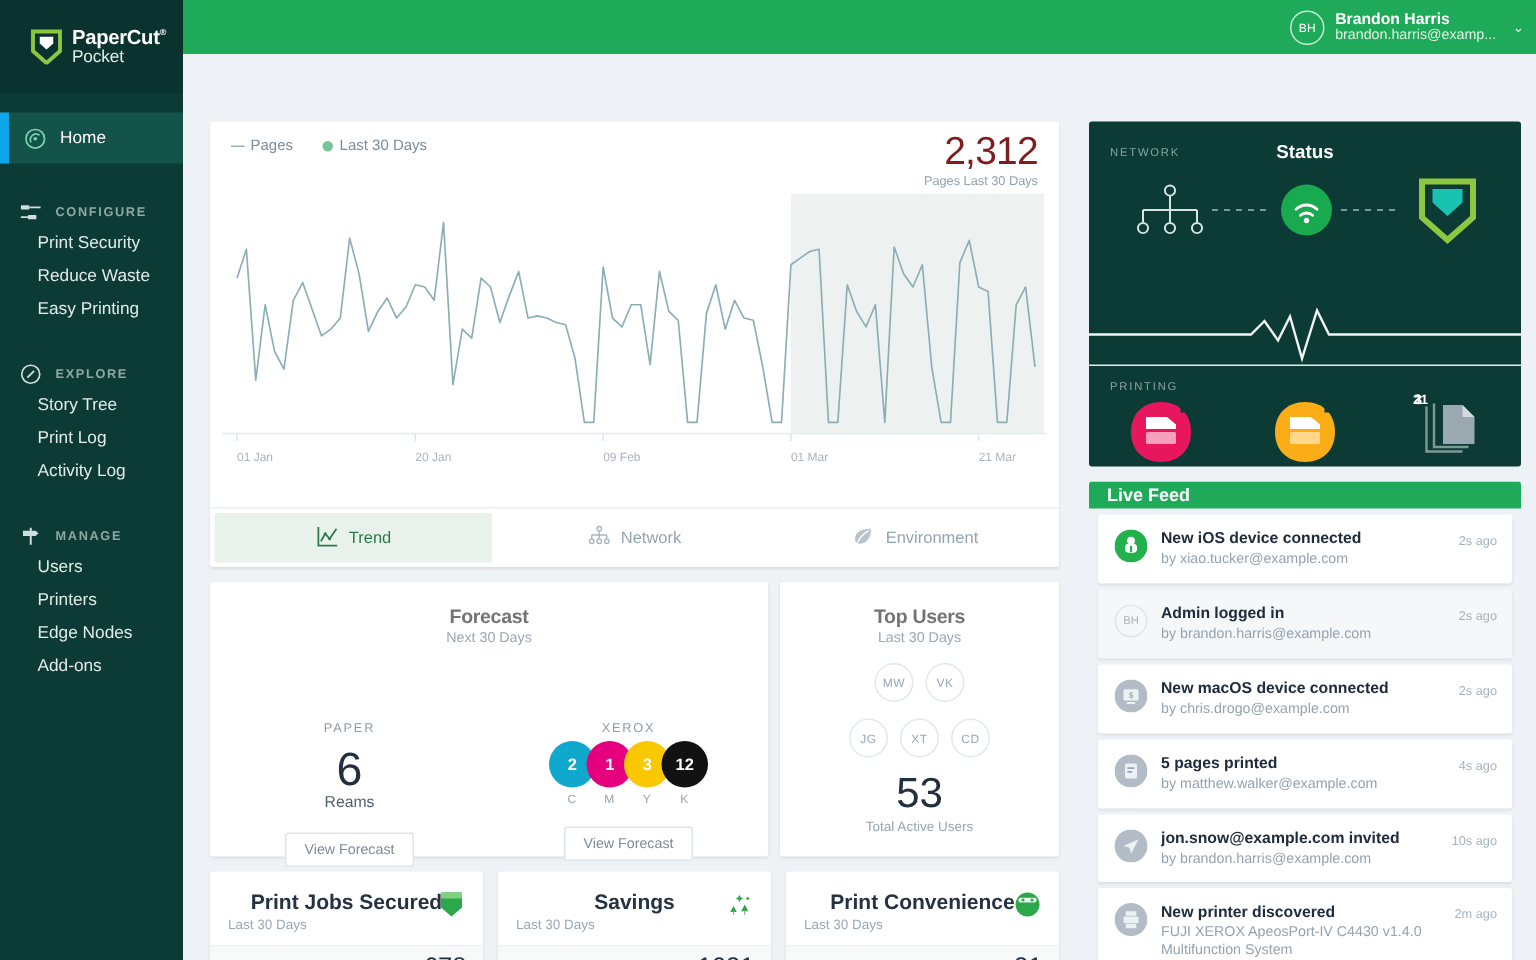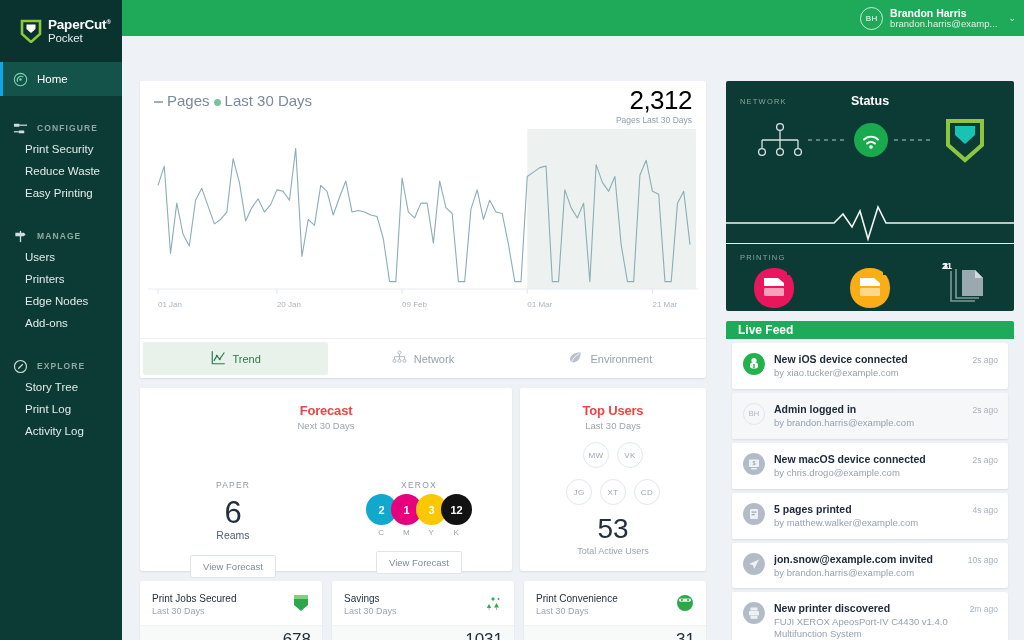--- a/index.html
+++ b/index.html
@@ -25,22 +25,23 @@
   }
   .logo-mark { width: 22px; height: 24px; flex: 0 0 22px; }
   .logo-text { line-height: 1.05; }
   .logo-text .t1 { font-size: 13.5px; font-weight: bold; color: #ffffff; letter-spacing: -.2px; }
   .logo-text .t1 sup { font-size: 6px; vertical-align: super; }
   .logo-text .t2 { font-size: 11.5px; color: #e4eceb; letter-spacing: -.1px; }
 
   .nav-home {
     height: 34px; display: flex; align-items: center; gap: 9px;
     padding-left: 10px; background: #14534a;
-    border-left: 3px solid #0ea5e9; color: #fff;
+    border-left: 6px solid #0ea5e9; color: #fff;
     font-size: 11.5px;
+    margin-top: 13px;
   }
   .nav-group { margin-top: 22px; }
   .nav-head {
     display: flex; align-items: center; gap: 9px;
     padding-left: 13px; height: 20px;
     font-size: 8.5px; letter-spacing: 1.1px; color: #8fa8a4; font-weight: bold;
   }
   .nav-item {
     padding-left: 25px; height: 22px; line-height: 22px;
     font-size: 11.5px; color: #e2ebe9;
@@ -66,37 +67,37 @@
   .user-meta .e { font-size: 9.5px; color: #dff0e5; }
   .caret { margin-left: 4px; color: #e6f5ec; font-size: 9px; }
 
   .content { position: relative; height: 604px; padding: 10px; }
 
   .card { background: #fff; border-radius: 2px; box-shadow: 0 1px 2px rgba(25,40,60,.10); }
 
   
   .chart-card { position: absolute; left: 18px; top: 45px; width: 566px; height: 297px; }
   .chart-top { position: relative; height: 45px; padding: 11px 14px 0 14px; }
-  .legend { display: flex; align-items: flex-end; gap: 4px; font-size: 15px; color: #7c8a99; }
+  .legend { display: flex; align-items: flex-end; gap: 20px; font-size: 10px; color: #7c8a99; }
   .legend .dash { display:inline-block; width: 9px; height: 1.5px; background: #9fb0bd; margin-right: 4px; vertical-align: middle;}
   .legend .dot { display:inline-block; width: 7px; height: 7px; border-radius: 50%; background: #79c39b; margin-right: 4px; vertical-align: middle;}
   .big-num { position: absolute; right: 14px; top: 6px; text-align: right; }
-  .big-num .v { font-size: 26px; color: #000000; letter-spacing: -.5px; line-height: 1; }
+  .big-num .v { font-size: 26px; color: #7f1d1d; letter-spacing: -.5px; line-height: 1; }
   .big-num .l { font-size: 8.5px; color: #90a0ae; margin-top: 2px; }
   .plot { position: absolute; left: 8px; top: 48px; width: 550px; height: 195px; }
   .plot svg { display: block; }
   .tabs { position: absolute; left: 0; bottom: 0; width: 100%; height: 40px;
           border-top: 1px solid #edf0f3; display: flex; padding: 3px; gap: 2px; }
   .tab { flex: 1; display: flex; align-items: center; justify-content: center; gap: 7px;
          font-size: 11px; color: #95a3b0; border-radius: 2px; }
   .tab.active { background: #e9f2ea; color: #2b7a4b; }
 
   
   .forecast-card { position: absolute; left: 18px; top: 352px; width: 372px; height: 183px; }
-  .card-title { text-align: center; font-size: 13px; font-weight: bold; color: #ef4444; padding-top: 15px; letter-spacing: -.2px; }
+  .card-title { text-align: center; font-size: 13px; font-weight: bold; color: #737373; padding-top: 15px; letter-spacing: -.2px; }
   .card-sub { text-align: center; font-size: 9.5px; color: #9aa7b4; margin-top: 2px; }
   .fc-cols { display: flex; margin-top: 17px; }
   .fc-col { flex: 1; text-align: center; margin-top: 32px; }
   .fc-lbl { font-size: 8.5px; letter-spacing: 1.2px; color: #8d9aa7; }
   .fc-val { font-size: 31px; color: #222f3e; line-height: 1.05; margin-top: 7px; font-weight: 300;}
   .fc-unit { font-size: 10.5px; color: #53606e; margin-top: -1px;}
   .btn-outline {
     display: inline-block; margin-top: 14px; padding: 5px 12px;
     border: 1px solid #dfe4e9; border-radius: 2px;
     font-size: 9.5px; color: #7e8b98; background: #fff;
@@ -115,21 +116,21 @@
   .ubub { width: 26px; height: 26px; border-radius: 50%; border: 1px solid #e3e8ed;
           display: flex; align-items: center; justify-content: center;
           font-size: 8px; color: #9aa6b2; letter-spacing: .4px; }
   .utotal { text-align: center; font-size: 28px; color: #222f3e; margin-top: 10px; font-weight: 300; line-height: 1;}
   .utotal-l { text-align: center; font-size: 9px; color: #98a5b1; margin-top: 3px; }
 
   
   .mcard { position: absolute; top: 545px; width: 182px; height: 120px; overflow: hidden; }
   .mcard.m1 { left: 18px; } .mcard.m2 { left: 210px; } .mcard.m3 { left: 402px; }
   .mc-head { position: relative; padding: 12px 12px 9px 12px; }
-  .mc-t { font-size: 10px; font-weight: normal; color: #253242; }
+  .mc-t { font-size: 14px; font-weight: bold; color: #253242; text-align: center; }
   .mc-s { font-size: 9px; color: #9aa7b4; margin-top: 2px; }
   .mc-badge { position: absolute; right: 11px; top: 12px; width: 20px; height: 20px; }
   .mrow { position: relative; border-top: 1px solid #eef2f4; background: #f7faf8;
           padding: 7px 12px 9px 12px; height: 36px; }
   .mrow .lab { font-size: 9.5px; color: #3e7a55; }
   .mrow .val { position: absolute; right: 11px; top: 5px; font-size: 17px; color: #222f3e; line-height: 1; font-weight:300; }
 
   
   .rail { position: absolute; right: 10px; top: 45px; width: 288px; }
   .status-card { background: #0c3b36; border-radius: 2px; height: 230px; position: relative; overflow: hidden; }
@@ -199,45 +200,45 @@
       </div>
       <div class="nav-item">Print Security</div>
       <div class="nav-item">Reduce Waste</div>
       <div class="nav-item">Easy Printing</div>
     </div>
 
     <div class="nav-group">
       <div class="nav-head">
         <span class="ico">
           <svg viewBox="0 0 16 16" width="15" height="15">
+            <circle cx="8" cy="8" r="6.4" fill="none" stroke="#cfdedc" stroke-width="1.2"></circle>
+            <line x1="5.6" y1="10.4" x2="10.4" y2="5.6" stroke="#cfdedc" stroke-width="1.4"></line>
+          </svg>
+        </span>
+        <span>EXPLORE</span>
+      </div>
+      <div class="nav-item">Story Tree</div>
+      <div class="nav-item">Print Log</div>
+      <div class="nav-item">Activity Log</div>
+    </div>
+
+    <div class="nav-group">
+      <div class="nav-head">
+        <span class="ico">
+          <svg viewBox="0 0 16 16" width="15" height="15">
             <line x1="8" y1="2" x2="8" y2="14" stroke="#cfdedc" stroke-width="1.4"></line>
             <path d="M2.5 4 h9 l2 1.9 l-2 1.9 h-9 z" fill="#cfdedc"></path>
           </svg>
         </span>
         <span>MANAGE</span>
       </div>
       <div class="nav-item">Users</div>
       <div class="nav-item">Printers</div>
       <div class="nav-item">Edge Nodes</div>
       <div class="nav-item">Add-ons</div>
-    </div>
-
-    <div class="nav-group">
-      <div class="nav-head">
-        <span class="ico">
-          <svg viewBox="0 0 16 16" width="15" height="15">
-            <circle cx="8" cy="8" r="6.4" fill="none" stroke="#cfdedc" stroke-width="1.2"></circle>
-            <line x1="5.6" y1="10.4" x2="10.4" y2="5.6" stroke="#cfdedc" stroke-width="1.4"></line>
-          </svg>
-        </span>
-        <span>EXPLORE</span>
-      </div>
-      <div class="nav-item">Story Tree</div>
-      <div class="nav-item">Print Log</div>
-      <div class="nav-item">Activity Log</div>
     </div>
   </aside>
 
   <div class="main">
 
     <header class="topbar">
       <div class="user-box">
         <span class="avatar-ring">BH</span>
         <span class="user-meta">
           <div class="n">Brandon Harris</div>

